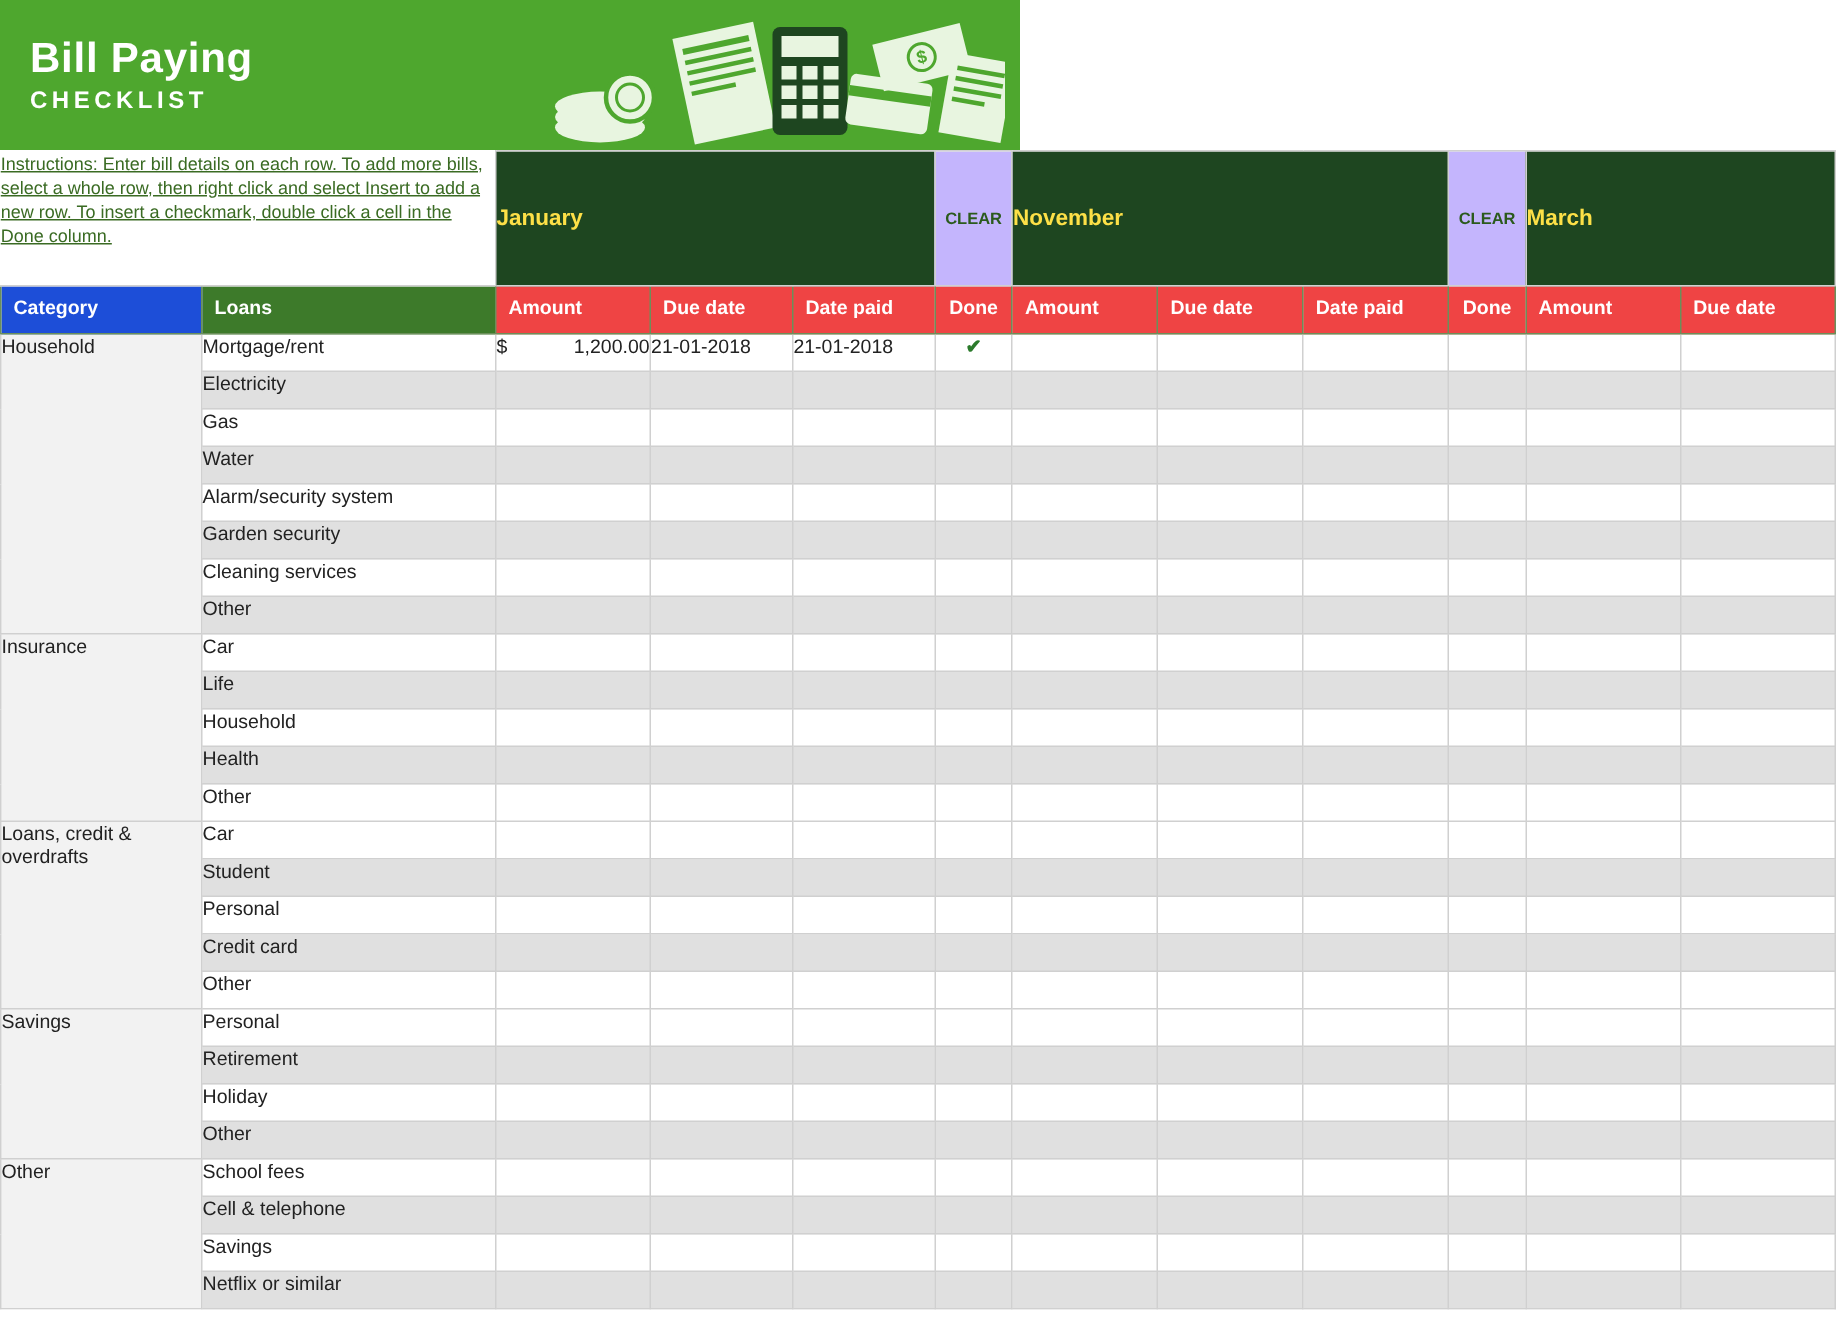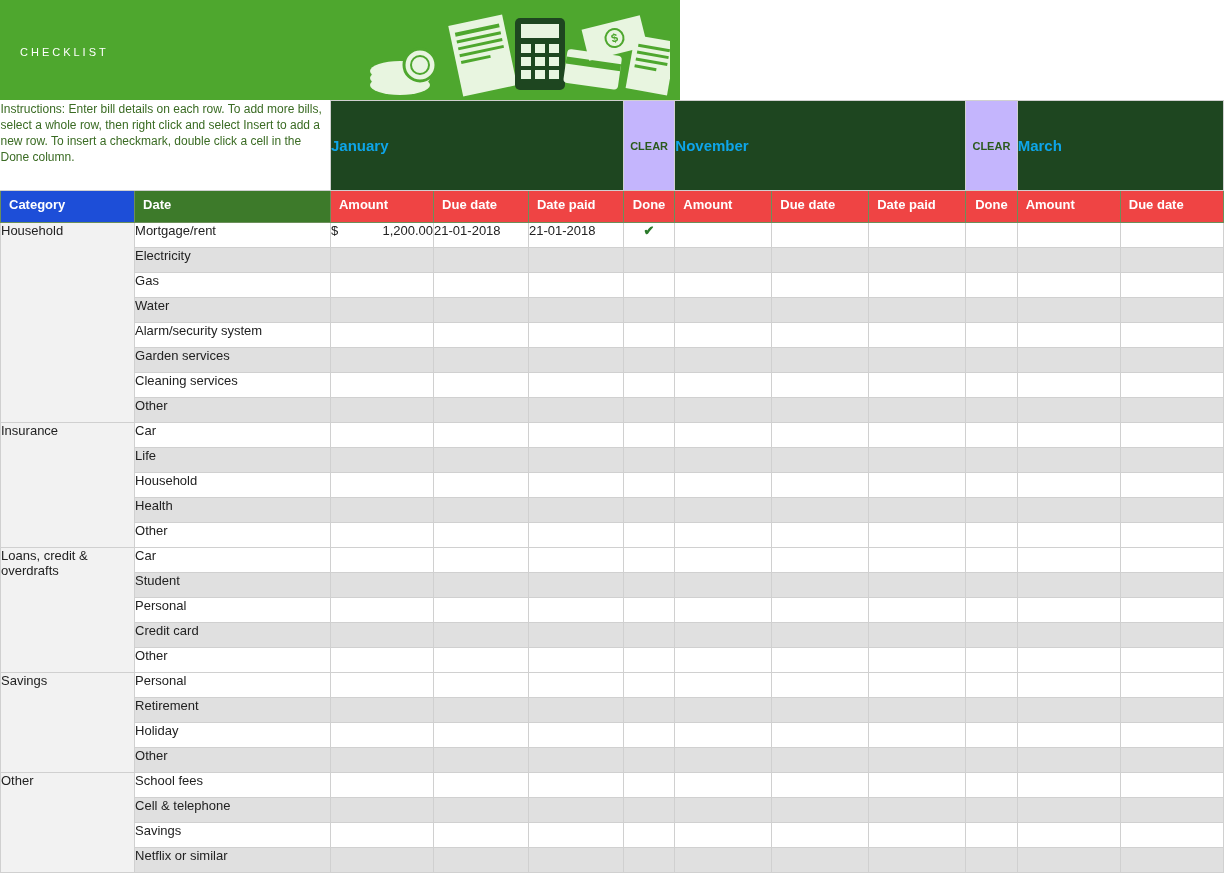--- a/index.html
+++ b/index.html
@@ -22,24 +22,24 @@
   }
   .banner-text {
     padding: 14px 20px;
   }
   .banner-title {
     font-size: 28px;
     font-weight: 600;
     letter-spacing: 0.5px;
   }
   .banner-sub {
-    font-size: 11px;
+    font-size: 16px;
     letter-spacing: 3px;
     margin-top: 4px;
-    font-weight: 400;
+    font-weight: 700;
   }
   .banner-art {
     position: absolute;
     right: 10px;
     bottom: 0;
     height: 100%;
     display: flex;
     align-items: flex-end;
   }
   .banner-art svg { height: 90px; }
@@ -56,24 +56,25 @@
   }
   .instructions-cell {
     width: 320px;
     font-size: 12px;
     color: #3a6b23;
     padding: 8px 10px 8px 6px;
     line-height: 1.35;
     background: #fff;
     border-top: none !important;
     border-left: none !important;
+    text-decoration: underline;
   }
   .month-head {
     background: #1e4620;
-    color: #0ea5e9;
+    color: #fde047;
     font-weight: 600;
     font-size: 15px;
     vertical-align: middle !important;
     padding: 0 14px;
     height: 90px;
   }
   .clear-cell {
     background: #c4b5fd;
     color: #2b5a1c;
     text-align: center;
@@ -131,20 +132,21 @@
   col.paid2 { width: 94px; }
   col.done2 { width: 50px; }
   col.amt3  { width: 100px; }
   col.due3  { width: 100px; }
 </style>
 </head>
 <body>
 
 <div class="banner">
   <div class="banner-text">
+    <div class="banner-title">Bill Paying</div>
     <div class="banner-sub">CHECKLIST</div>
   </div>
   <div class="banner-art">
     <svg viewBox="0 0 300 90" width="320">
 
       <g fill="#e8f5e0">
         <ellipse cx="40" cy="75" rx="30" ry="10"></ellipse>
         <ellipse cx="40" cy="68" rx="30" ry="10"></ellipse>
         <ellipse cx="40" cy="61" rx="30" ry="10"></ellipse>
         <circle cx="60" cy="55" r="16" fill="#e8f5e0" stroke="#4ea72e" stroke-width="3"></circle>
@@ -219,21 +221,21 @@
     <td class="instructions-cell" colspan="2">Instructions: Enter bill details on each row. To add more bills, select a whole row, then right click and select Insert to add a new row. To insert a checkmark, double click a cell in the Done column.</td>
     <td class="month-head" colspan="3">January</td>
     <td class="clear-cell">CLEAR</td>
     <td class="month-head" colspan="3">November</td>
     <td class="clear-cell">CLEAR</td>
     <td class="month-head" colspan="2">March</td>
   </tr>
 
   <tr class="colheads">
     <th class="cat">Category</th>
-    <th class="bill">Date</th>
+    <th class="bill">Loans</th>
     <th>Amount</th>
     <th>Due date</th>
     <th>Date paid</th>
     <th class="done">Done</th>
     <th>Amount</th>
     <th>Due date</th>
     <th>Date paid</th>
     <th class="done">Done</th>
     <th>Amount</th>
     <th>Due date</th>
@@ -304,21 +306,21 @@
         <td class="data-cell"></td>
         <td class="data-cell done-cell"></td>
         <td class="data-cell"></td>
         <td class="data-cell"></td>
         <td class="data-cell"></td>
         <td class="data-cell done-cell"></td>
         <td class="data-cell"></td>
         <td class="data-cell"></td>
       </tr>
       <tr>
-        <td class="data-cell alt">Garden services</td>
+        <td class="data-cell alt">Garden security</td>
         <td class="data-cell amount-cell alt"></td>
         <td class="data-cell alt"></td>
         <td class="data-cell alt"></td>
         <td class="data-cell done-cell alt"></td>
         <td class="data-cell alt"></td>
         <td class="data-cell alt"></td>
         <td class="data-cell alt"></td>
         <td class="data-cell alt done-cell"></td>
         <td class="data-cell alt"></td>
         <td class="data-cell alt"></td>

